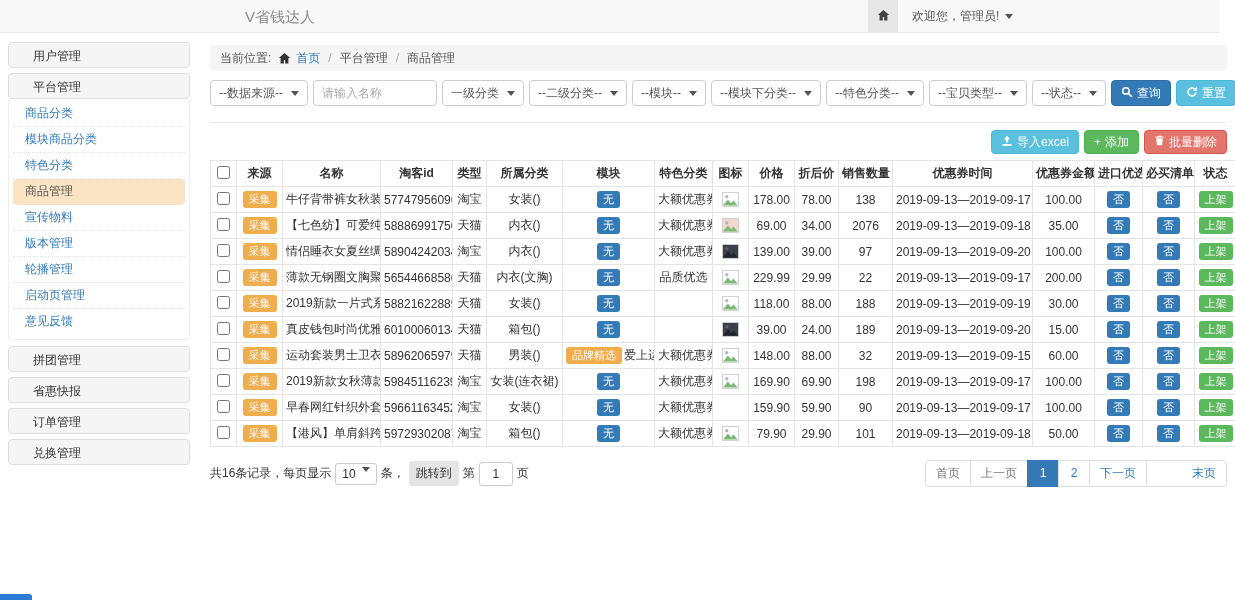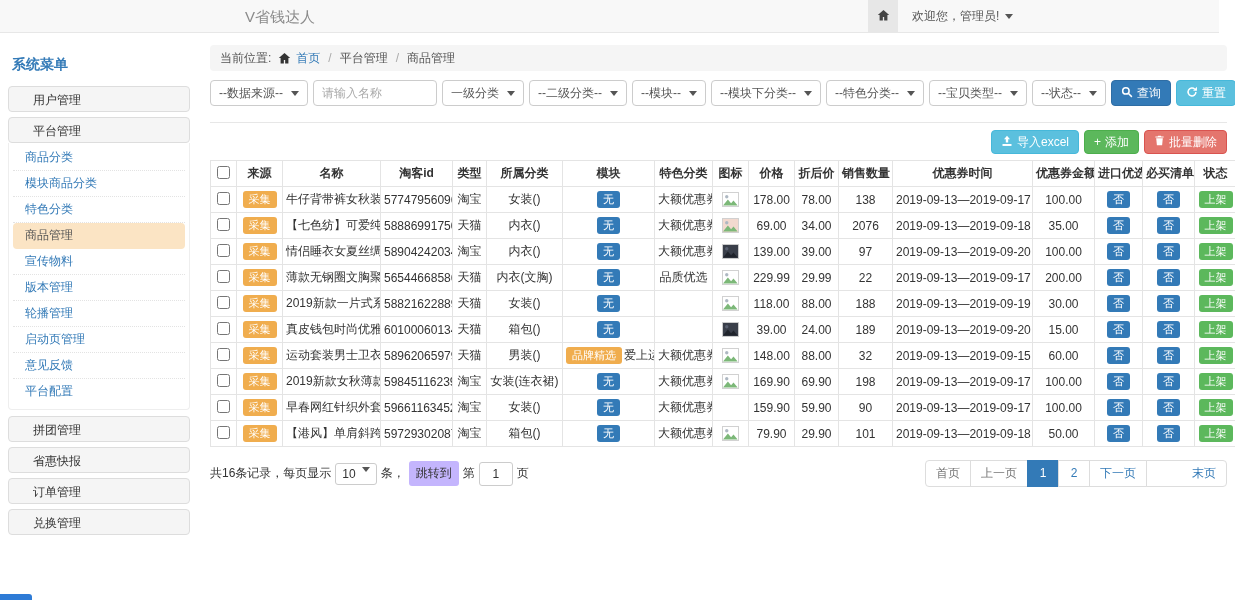--- a/index.html
+++ b/index.html
@@ -64,21 +64,21 @@
   .bdg.blue   { background:#337ab7; }
   .bdg.green  { background:#5cb85c; }
   .module-txt { font-size:12px; color:#333; margin-left:2px; }
   .thumb { display:inline-flex; vertical-align:middle; }
 
   .pagebar { display:flex; justify-content:space-between; align-items:center; margin-top:13px; font-size:12px; color:#333; }
   .page-left { display:flex; align-items:center; gap:4px; }
   .pp-select { display:inline-flex; align-items:flex-start; gap:6px; border:1px solid #ccc; border-radius:3px;
                padding:3px 6px; background:#fff; cursor:pointer; }
   .pp-select .crt { display:inline-flex; color:#555; }
-  .jump-btn { background:#c4b5fd; border-radius:3px; padding:4px 7px; color:#333; cursor:pointer; }
+  .jump-btn { background:#e5e5e5; border-radius:3px; padding:4px 7px; color:#333; cursor:pointer; }
   .jump-input { width:34px; height:24px; border:1px solid #ccc; border-radius:3px; text-align:center;
                 font-size:12px; font-family:inherit; color:#333; }
   .pager { display:flex; }
   .pg { min-width:32px; padding:0 10px; height:27px; line-height:25px; background:#fff; border:1px solid #ddd;
         margin-left:-1px; font-size:12px; text-align:center; cursor:pointer; }
   .pg:first-child { border-radius:4px 0 0 4px; margin-left:0; }
   .pg:last-child { border-radius:0 4px 4px 0;padding-left:45px; }
   .pg.muted { color:#777; }
   .pg.link { color:#337ab7; }
   .pg.active { background:#337ab7; border-color:#337ab7; color:#fff; }
@@ -106,35 +106,33 @@
         <span class="crt">
             <svg viewBox="0 0 10 6" width="8" height="5" fill="currentColor">
               <path d="M0 0h10L5 6z"></path>
             </svg>
           </span>
       </div>
     </div>
   </header>
 
   <aside class="sidebar">
-    <div class="sb-title">系统菜单</div>
     <nav id="sb-nav">
         <div class="sb-group">用户管理</div>
         <div class="sb-group">平台管理</div>
         <div class="sb-sub">
           <div class="sb-sub-item">商品分类</div>
           <div class="sb-sub-item">模块商品分类</div>
           <div class="sb-sub-item">特色分类</div>
           <div class="sb-sub-item active">商品管理</div>
           <div class="sb-sub-item">宣传物料</div>
           <div class="sb-sub-item">版本管理</div>
           <div class="sb-sub-item">轮播管理</div>
           <div class="sb-sub-item">启动页管理</div>
           <div class="sb-sub-item">意见反馈</div>
-          <div class="sb-sub-item">平台配置</div>
         </div>
         <div class="sb-group">拼团管理</div>
         <div class="sb-group">省惠快报</div>
         <div class="sb-group">订单管理</div>
         <div class="sb-group">兑换管理</div>
       </nav>
   </aside>
 
   <main class="main">
 

